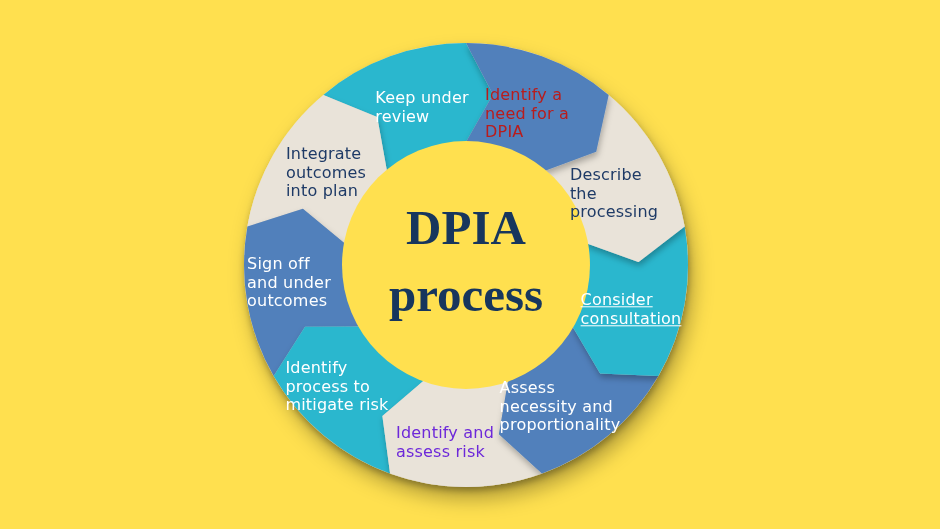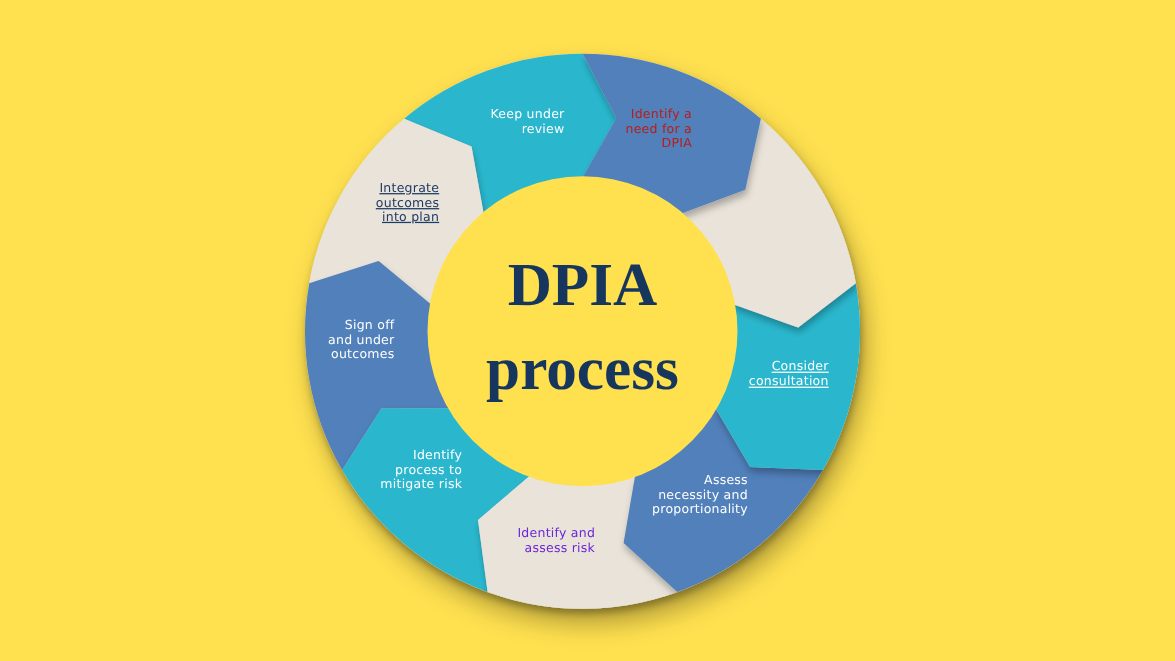--- a/index.html
+++ b/index.html
@@ -8,24 +8,25 @@
     width: 940px;
     height: 529px;
     overflow: hidden;
     font-family: "DejaVu Sans", "Liberation Sans", sans-serif;
   }
   .diagram-svg { position: absolute; left: 0; top: 0; }
   .seg-label {
     position: absolute;
     transform: translate(-50%, -50%);
     white-space: pre-line;
-    text-align: right;
-    font-size: 10px;
+    text-align: left;
+    font-size: 16px;
     line-height: 1.17;
     letter-spacing: 0.2px;
+    margin-top: 10px;
   }
   .center-title {
     position: absolute;
     left: 466px;
     top: 262px;
     transform: translate(-50%, -50%);
     white-space: pre-line;
     text-align: center;
     font-family: "Liberation Serif", "DejaVu Serif", serif;
     font-weight: 700;
@@ -59,34 +60,37 @@
     <path filter="url(#segShadow)" d="M 684.6 226.5 A 222 222 0 0 1 658.3 376 L 600.1 373.6 L 572.5 326.5 A 123 123 0 0 0 587.1 243.6 L 638.5 262 Z" style="fill: rgb(43, 183, 206);"></path>
     <path filter="url(#segShadow)" d="M 608.7 94.9 A 222 222 0 0 1 684.6 226.5 L 638.5 262 L 587.1 243.6 A 123 123 0 0 0 545.1 170.8 L 596.2 151.8 Z" style="fill: rgb(233, 227, 217);"></path>
     <path filter="url(#segShadow)" d="M 466 43 A 222 222 0 0 1 608.7 94.9 L 596.2 151.8 L 545.1 170.8 A 123 123 0 0 0 466 142 L 493 94.6 Z" style="fill: rgb(81, 128, 187);"></path>
 
     <circle cx="466" cy="265" r="124" style="fill: rgb(255, 224, 79);"></circle>
   </svg>
 
   <div class="seg-label" style="left: 527px; top: 104px; color: #b91c1c;">Identify a
 need for a
 DPIA</div>
+  <div class="seg-label" style="left: 614px; top: 184px; color: rgb(30, 58, 102);">Describe
+the
+processing</div>
   <div class="seg-label" style="left: 631px; top: 300px; color: rgb(255, 255, 255); text-decoration: underline;">Consider
 consultation</div>
   <div class="seg-label" style="left: 560px; top: 397px; color: rgb(255, 255, 255);">Assess
 necessity and
 proportionality</div>
   <div class="seg-label" style="left: 445px; top: 433px; color: #6d28d9;">Identify and
 assess risk</div>
   <div class="seg-label" style="left: 337px; top: 377px; color: rgb(255, 255, 255);">Identify
 process to
 mitigate risk</div>
   <div class="seg-label" style="left: 289px; top: 273px; color: rgb(255, 255, 255);">Sign off
 and under
 outcomes</div>
-  <div class="seg-label" style="left: 326px; top: 163px; color: rgb(30, 58, 102); text-decoration: underline;">Integrate
+  <div class="seg-label" style="left: 326px; top: 163px; color: rgb(30, 58, 102);">Integrate
 outcomes
 into plan</div>
   <div class="seg-label" style="left: 422px; top: 98px; color: rgb(255, 255, 255);">Keep under
 review</div>
 
   <div class="center-title" style="color: rgb(23, 54, 93);">DPIA
 process</div>
 </div>
 
 </body></html>

